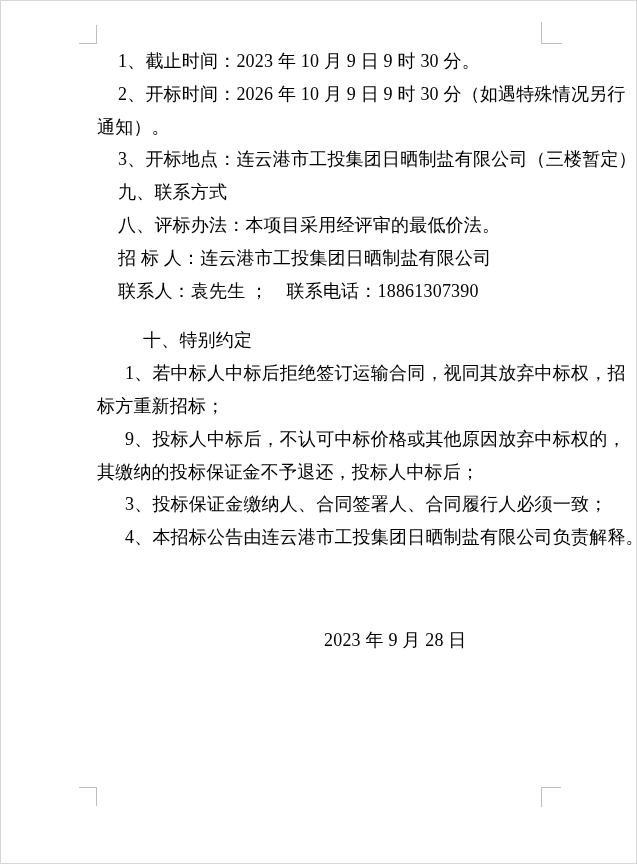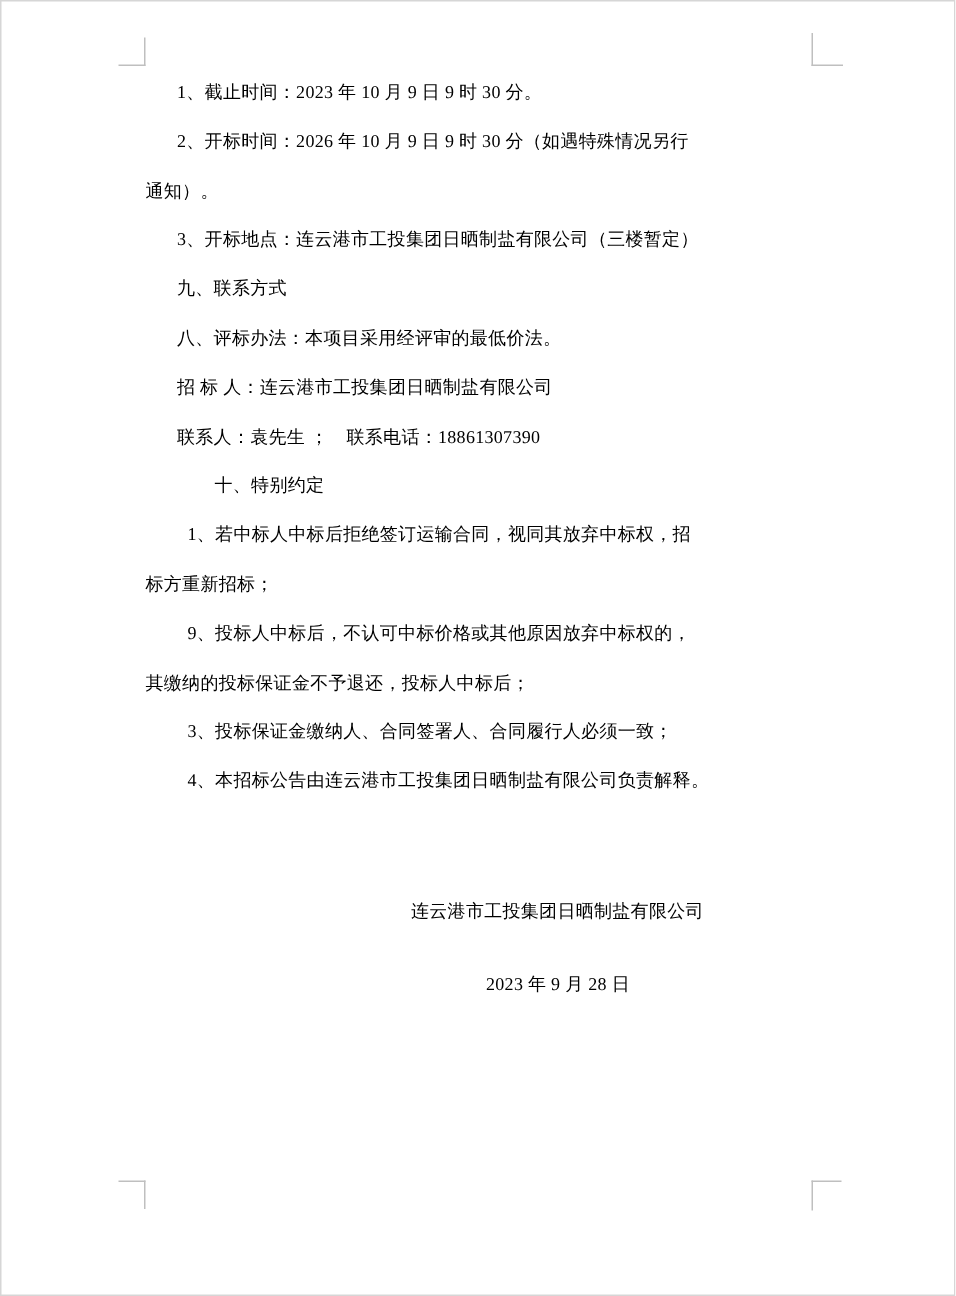--- a/index.html
+++ b/index.html
@@ -31,28 +31,28 @@
   .textarea {
     position: absolute;
     left: 96px;
     top: 0;
     width: 460px;
     padding-top: 44px;
   }
   .ln {
     height: 32.8px;
     line-height: 32.8px;
-    font-size: 12px;
+    font-size: 18px;
     white-space: nowrap;
     letter-spacing: 0.2px;
   }
   .ind-none { padding-left: 0; }
   .ind-item { padding-left: 21px; }
   .ind-sub  { padding-left: 28px; }
-  .ind-ten  { padding-left: 46px; }
+  .ind-ten  { padding-left: 46px; margin-top: 17px; }
   .spacer   { height: 54px; }
   .sig-company { padding-left: 177px; }
   .sig-date    { padding-left: 227px; margin-top: 16px; }
 </style>
 </head>
 <body>
 
 <div class="page">
 
   <div class="mark mark-tl"></div>
@@ -72,17 +72,16 @@
     <div class="ln ind-ten">十、特别约定</div>
     <div class="ln ind-sub">1、若中标人中标后拒绝签订运输合同，视同其放弃中标权，招</div>
     <div class="ln ind-none">标方重新招标；</div>
     <div class="ln ind-sub">9、投标人中标后，不认可中标价格或其他原因放弃中标权的，</div>
     <div class="ln ind-none">其缴纳的投标保证金不予退还，投标人中标后；</div>
     <div class="ln ind-sub">3、投标保证金缴纳人、合同签署人、合同履行人必须一致；</div>
     <div class="ln ind-sub">4、本招标公告由连云港市工投集团日晒制盐有限公司负责解释。</div>
 
     <div class="spacer"></div>
 
-    <div class="ln sig-company">连云港市工投集团日晒制盐有限公司</div>
     <div class="ln sig-date">2023 年 9 月 28 日</div>
   </div>
 
 </div>
 
 </body></html>

